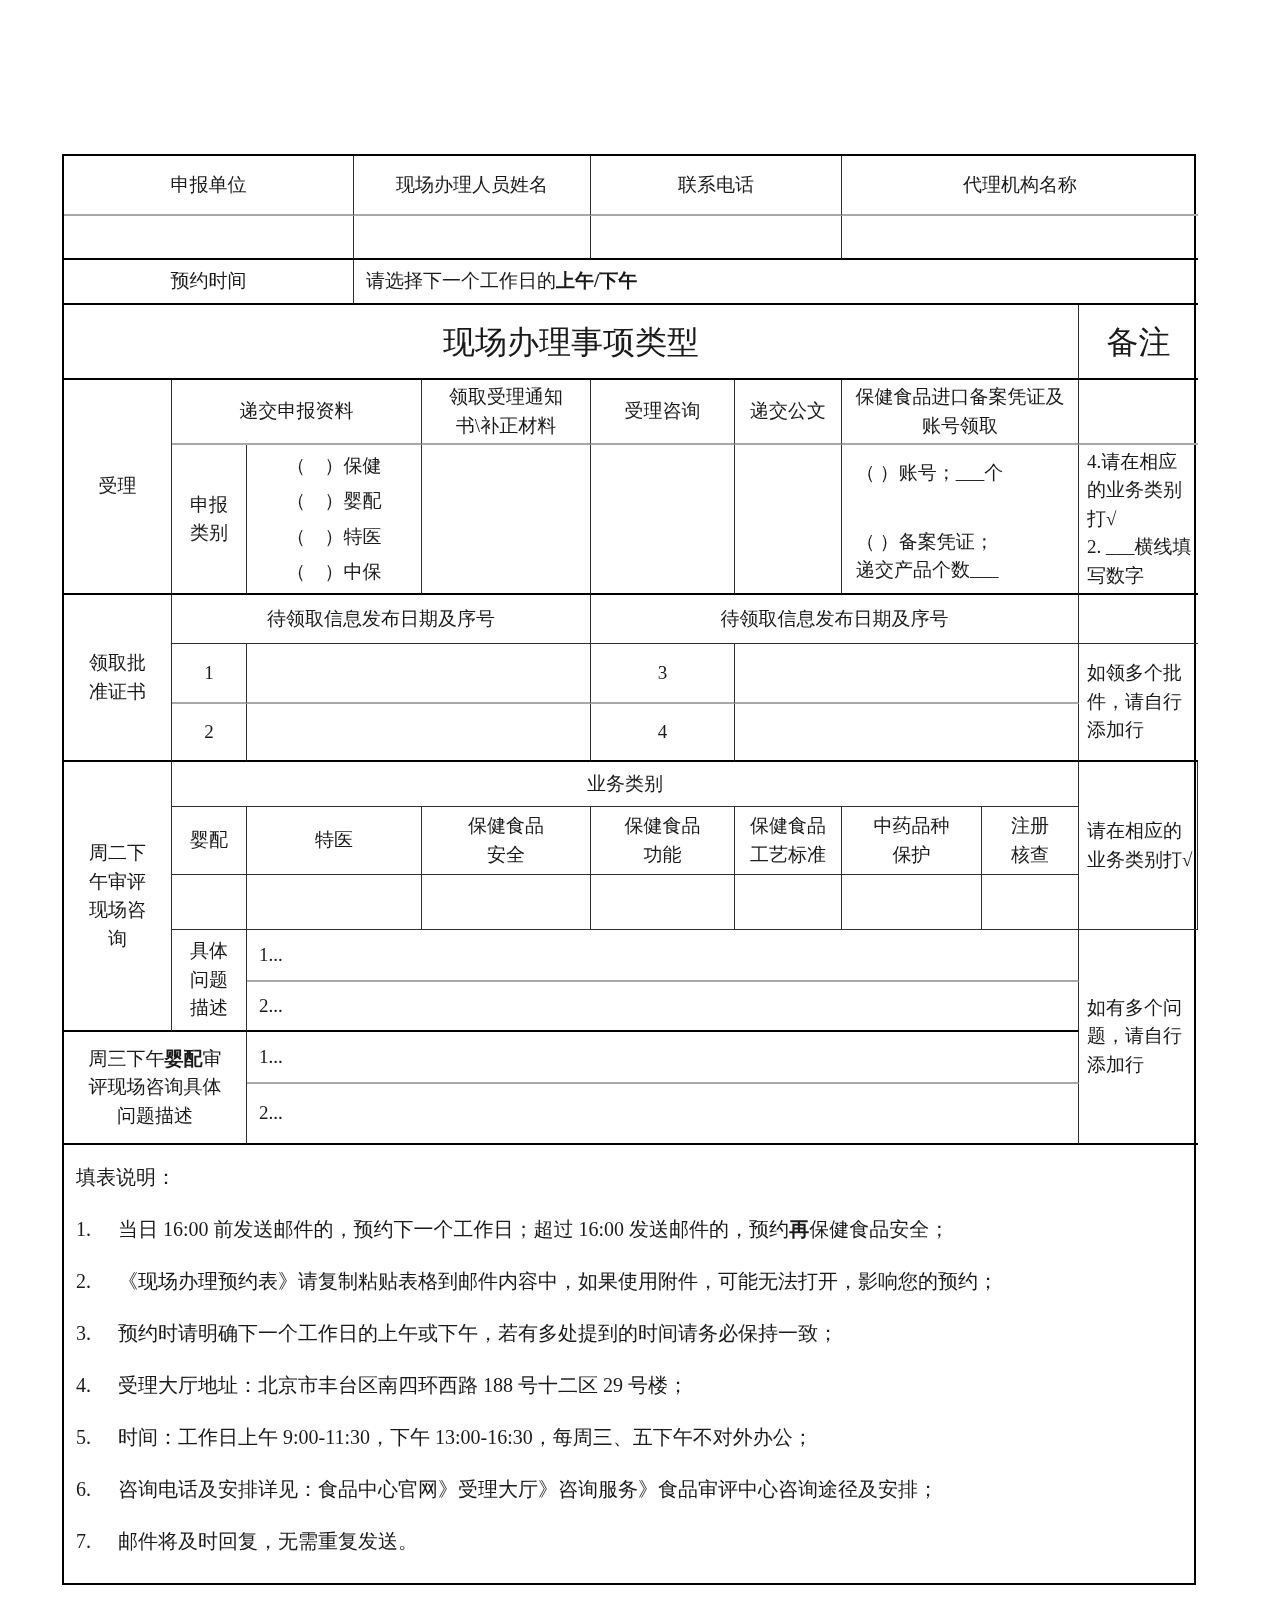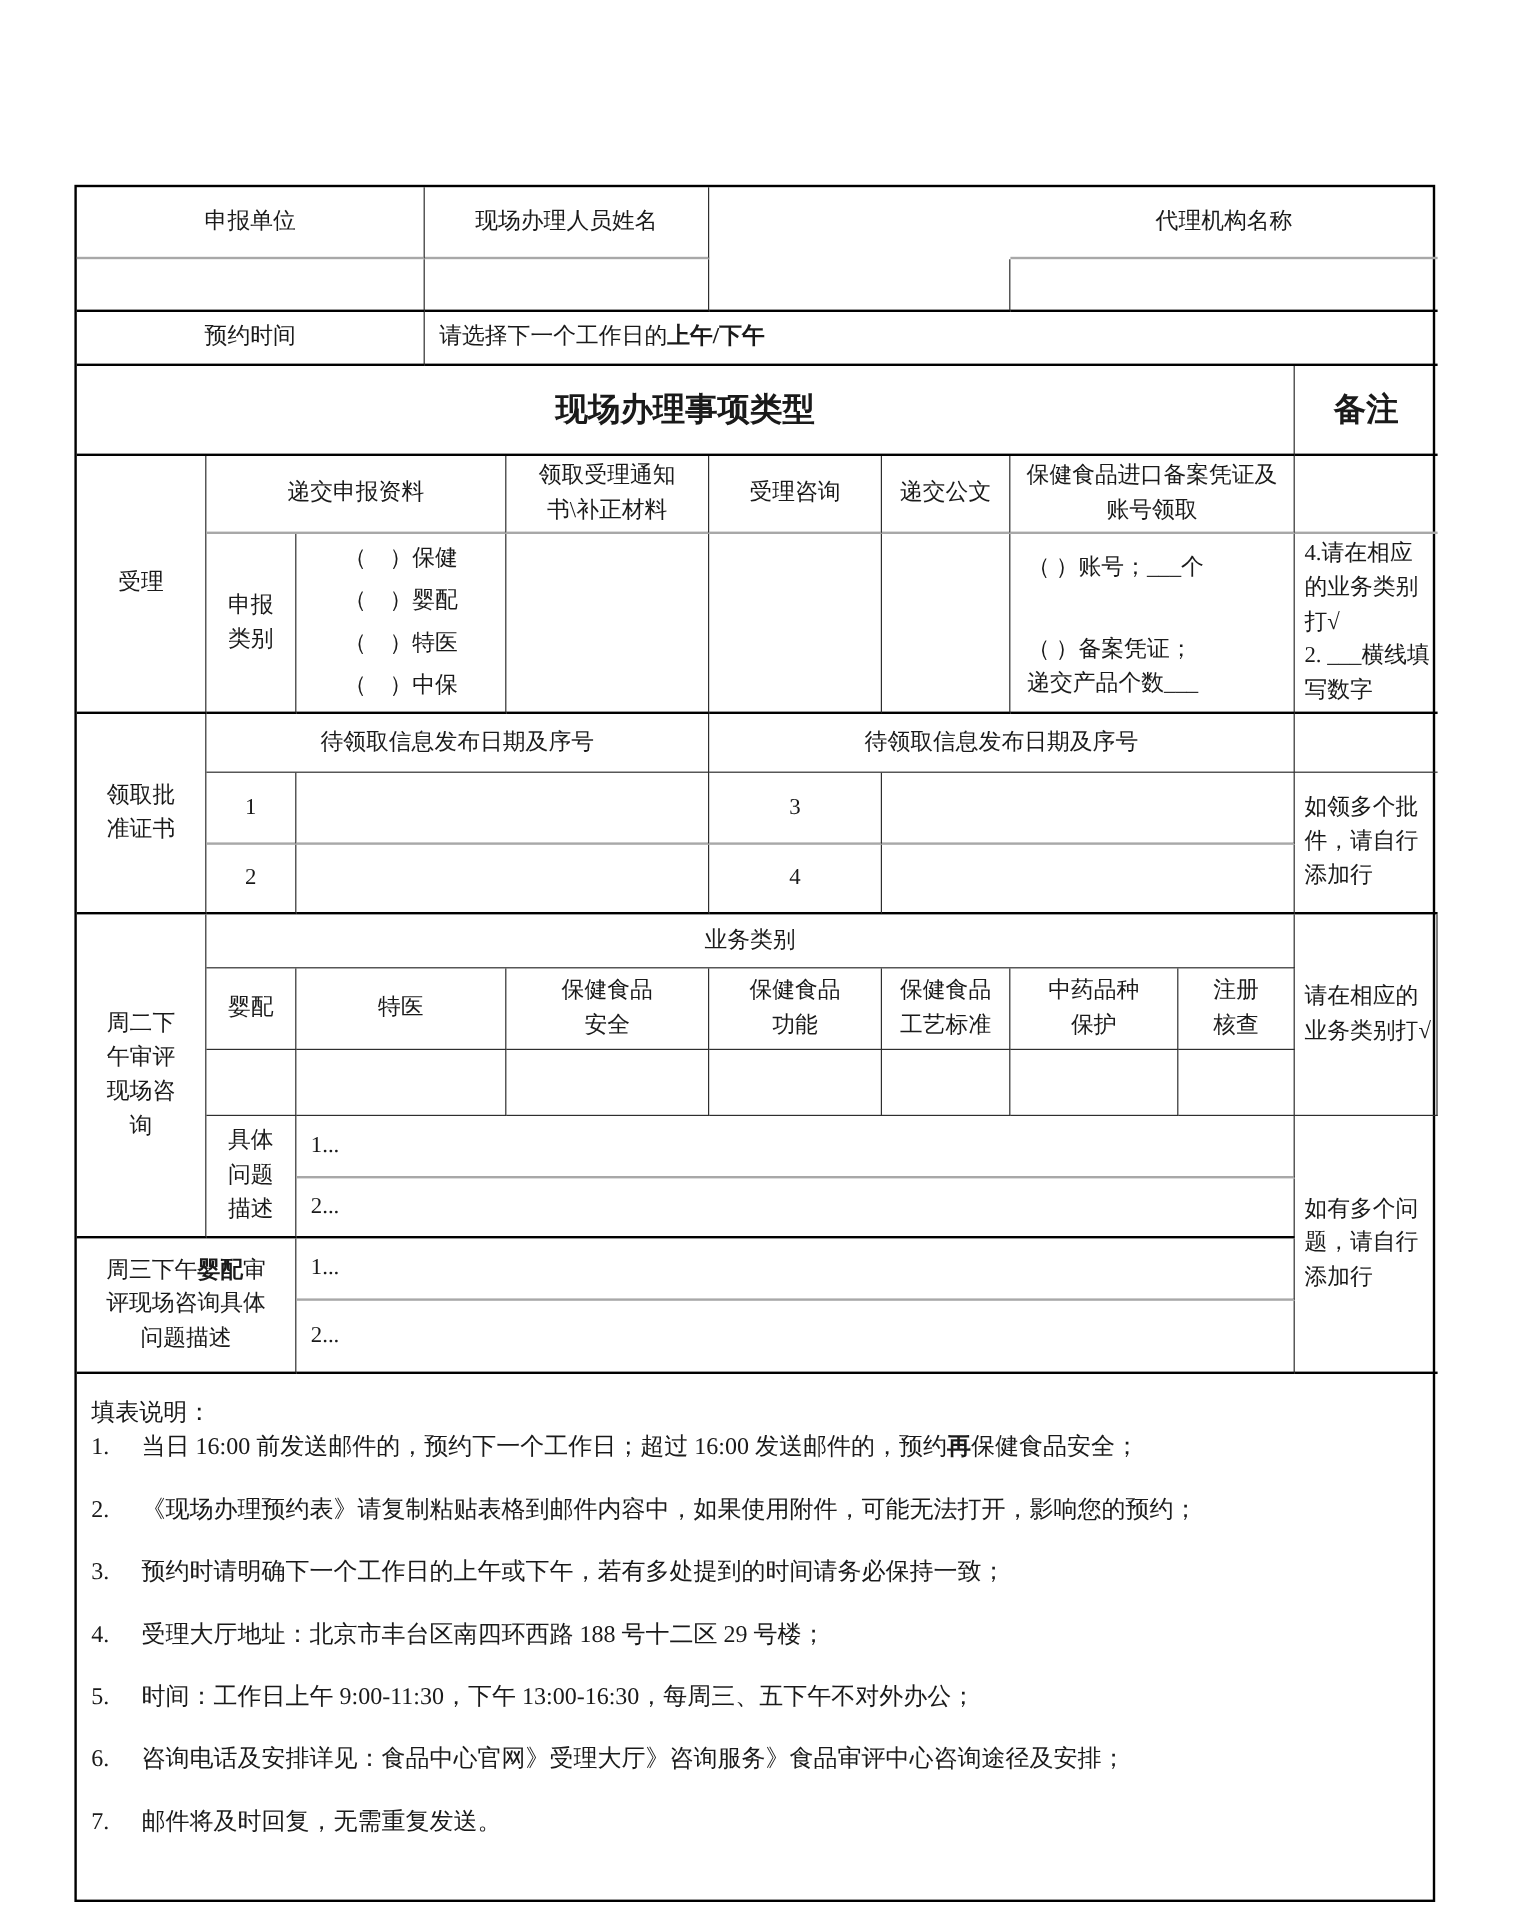--- a/index.html
+++ b/index.html
@@ -22,51 +22,52 @@
 
   .cell { border-right:1px solid #2e2e2e; border-bottom:1px solid #2e2e2e;
           display:flex; align-items:center; justify-content:center; text-align:center;
           font-size:19px; line-height:1.5; overflow:hidden; }
   .br-none { border-right:none; }
   .bb-none { border-bottom:none; }
   .bb-gray { border-bottom:2px solid #a8a8a8; }
   .bb-black { border-bottom:2px solid #000; }
 
   .bold { font-weight:bold; }
-  .big { font-size:27px; font-weight:bold; }
+  .big { font-size:32px; font-weight:normal; }
   .left { justify-content:flex-start; text-align:left; }
   .pad12 { padding-left:12px; padding-right:6px; }
   .narrow2 { padding:0 16px; }     
   .narrow3 { padding:0 22px; }     
   .wrapcat { padding:0 6px; }
 
   .opt-list { display:flex; flex-direction:column; align-items:flex-start; gap:7px; }
   .account { flex-direction:column; align-items:flex-start; justify-content:flex-start;
              padding:14px 4px 0 14px; text-align:left; }
   .account .gap { margin-top:40px; }
   .remark-cell { flex-direction:column; align-items:flex-start; justify-content:center;
                  padding:0 4px 0 8px; text-align:left; }
 
   
   .notes { flex-direction:column; align-items:flex-start; justify-content:flex-start;
            padding:18px 14px 0 12px; text-align:left; font-size:20px; }
   .note-row { display:flex; align-items:flex-start; margin-bottom:23px; line-height:29px; }
   .note-num { width:42px; flex:none; }
-  .notes-title { line-height:29px; }
+  .notes-title { margin-bottom:23px; line-height:29px; }
 </style>
 </head>
 <body>
 
 <div class="page">
 
 
   <div class="doc-table">
 
     <div class="cell bb-gray" style="grid-area:1/4/2/6">现场办理人员姓名</div>
     <div class="cell bb-gray" style="grid-area:1/1/2/4">申报单位</div>
+    <div class="cell bb-gray" style="grid-area:1/6/2/8">联系电话</div>
     <div class="cell bb-gray br-none" style="grid-area:1/8/2/11">代理机构名称</div>
 
     <div class="cell bb-black" style="grid-area:2/1/3/4"></div>
     <div class="cell bb-black" style="grid-area:2/4/3/6"></div>
     <div class="cell bb-black" style="grid-area:2/6/3/8"></div>
     <div class="cell bb-black br-none" style="grid-area:2/8/3/11"></div>
 
     <div class="cell bb-black" style="grid-area:3/1/4/4">预约时间</div>
     <div class="cell bb-black br-none left pad12" style="grid-area:3/4/4/11">
       <span>请选择下一个工作日的</span>

